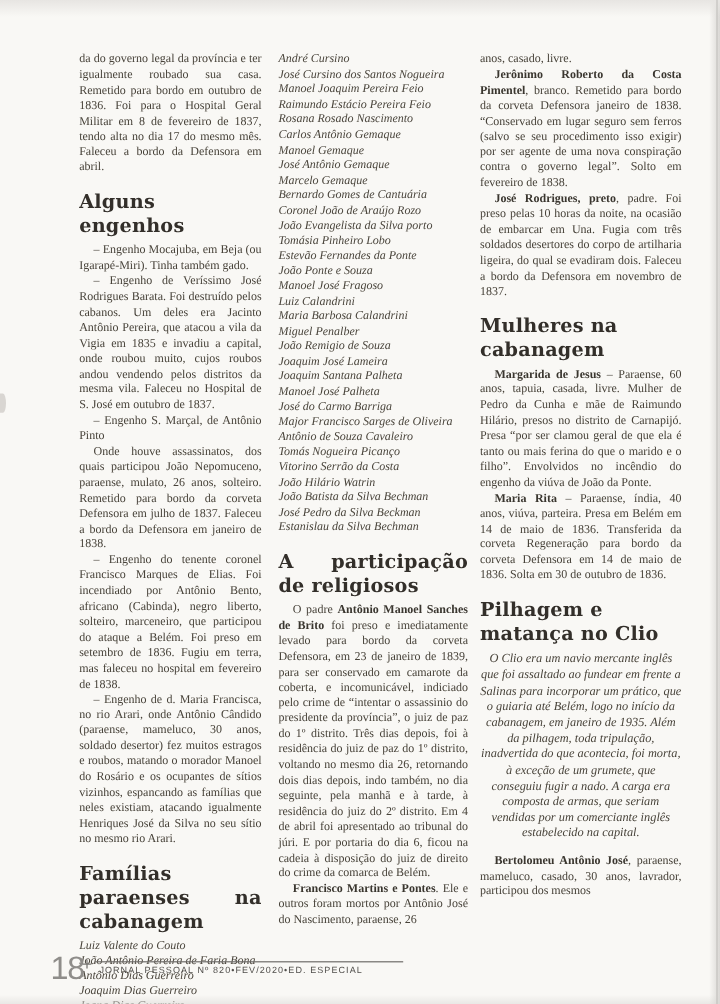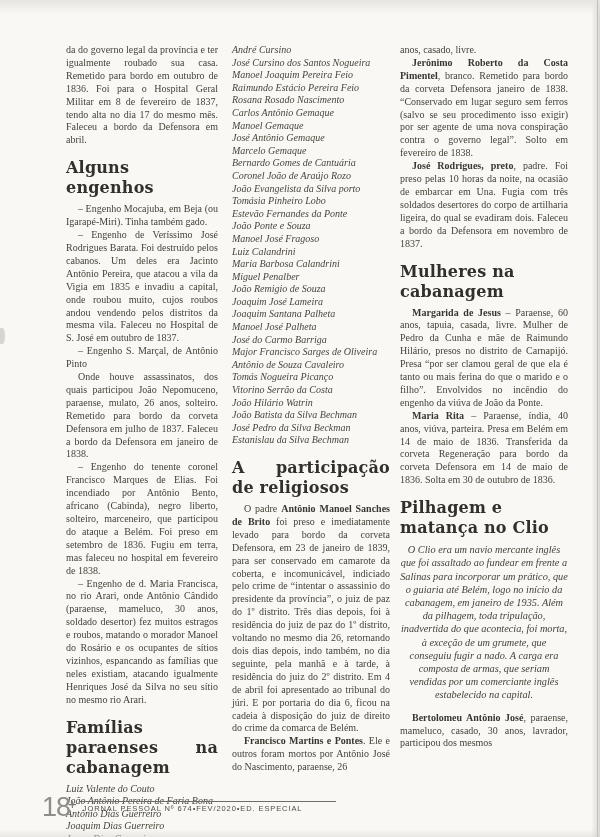--- a/index.html
+++ b/index.html
@@ -198,15 +198,15 @@
 
       <p class="clio">O Clio era um navio mercante inglês que foi assaltado ao fundear em frente a Salinas para incorporar um prático, que o guiaria até Belém, logo no início da cabanagem, em janeiro de 1935. Além da pilhagem, toda tripulação, inadvertida do que acontecia, foi morta, à exceção de um grumete, que conseguiu fugir a nado. A carga era composta de armas, que seriam vendidas por um comerciante inglês estabelecido na capital.</p>
 
       <p class="para indent"><b>Bertolomeu Antônio José</b><span>, paraense, mameluco, casado, 30 anos, lavrador, participou dos mesmos</span></p>
     </div>
   </div>
 
   <div class="footer">
     <span class="pagenum">18</span>
     <span class="plus-mark">+</span>
-    <span class="journal">JORNAL PESSOAL Nº 674•FEV/2020•ED. ESPECIAL</span>
+    <span class="journal">JORNAL PESSOAL Nº 820•FEV/2020•ED. ESPECIAL</span>
   </div>
 </div>
 
 </body></html>

